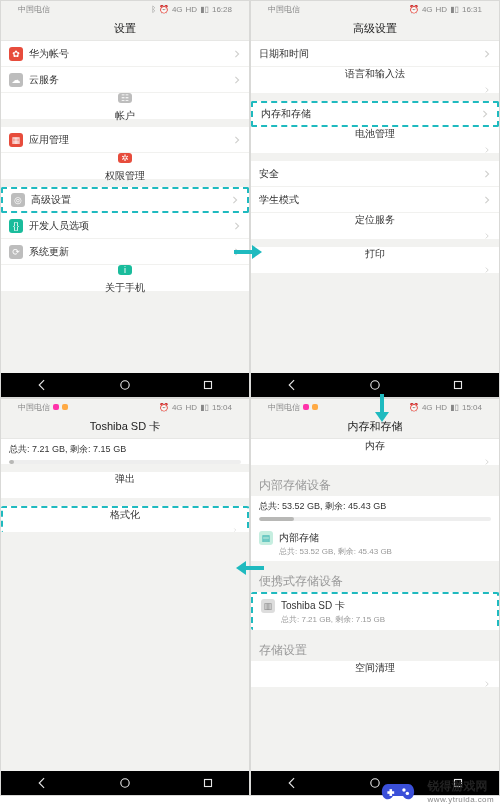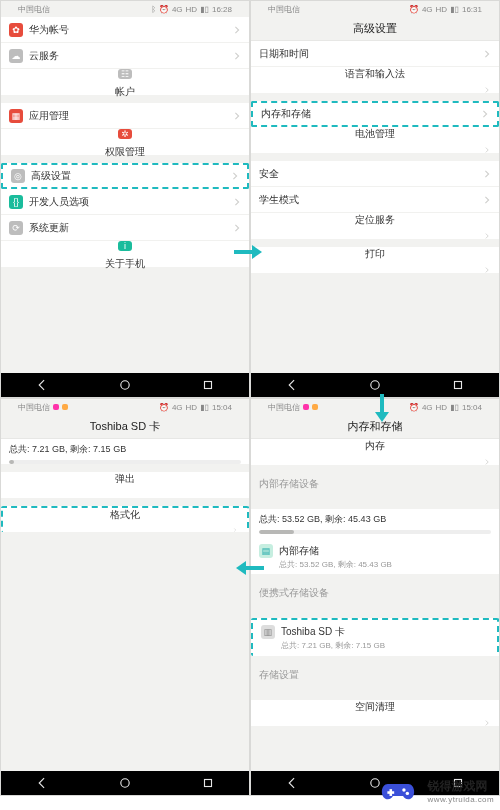--- a/index.html
+++ b/index.html
@@ -68,22 +68,22 @@
   .item-hl {
     border: 2px dashed #1fbabf;
     border-radius: 2px;
   }
   .ico {
     width: 14px; height: 14px; border-radius: 3px;
     display: flex; align-items: center; justify-content: center;
     font-size: 9px; color: #fff;
   }
   .subhead {
-    padding: 4px 8px 18px;
-    font-size: 10px;
+    padding: 4px 8px 2px;
+    font-size: 12px;
     color: #999;
     background: #f2f2f0;
   }
   .storage-line { padding: 4px 8px 2px; font-size: 9px; background: #fff; }
   .bar { height: 4px; background: #eee; border-radius: 2px; margin: 2px 8px 6px; overflow: hidden; }
   .bar .fill { height: 100%; background: #b8b8b6; border-radius: 2px; }
   .two-line { height: 34px; flex-direction: column; align-items: flex-start; justify-content: center; gap: 1px; }
   .two-line .row { display: flex; align-items: center; gap: 6px; width: 100%; }
   .two-line .sub { font-size: 8px; color: #999; padding-left: 20px; }
   
@@ -133,20 +133,23 @@
     <div class="status">
       <span>中国电信</span>
       <span class="spacer"></span>
       <span>ᛒ</span>
       <span>⏰</span>
       <span>4G</span>
       <span>HD</span>
       <span>▮▯</span>
       <span>16:28</span>
     </div>
+    <div class="titlebar">
+        <span>设置</span>
+      </div>
     <div class="body">
       <div class="group">
         <div class="item">
             <span class="ico" style="background:#e74c3c">✿</span>
             <span>华为帐号</span>
             <svg class="chev-svg" viewBox="0 0 10 10">
               <path d="M3 1l4 4-4 4" stroke="#cfcfcd" fill="none" stroke-width="1.4"></path>
             </svg>
           </div>
         <div class="item">

